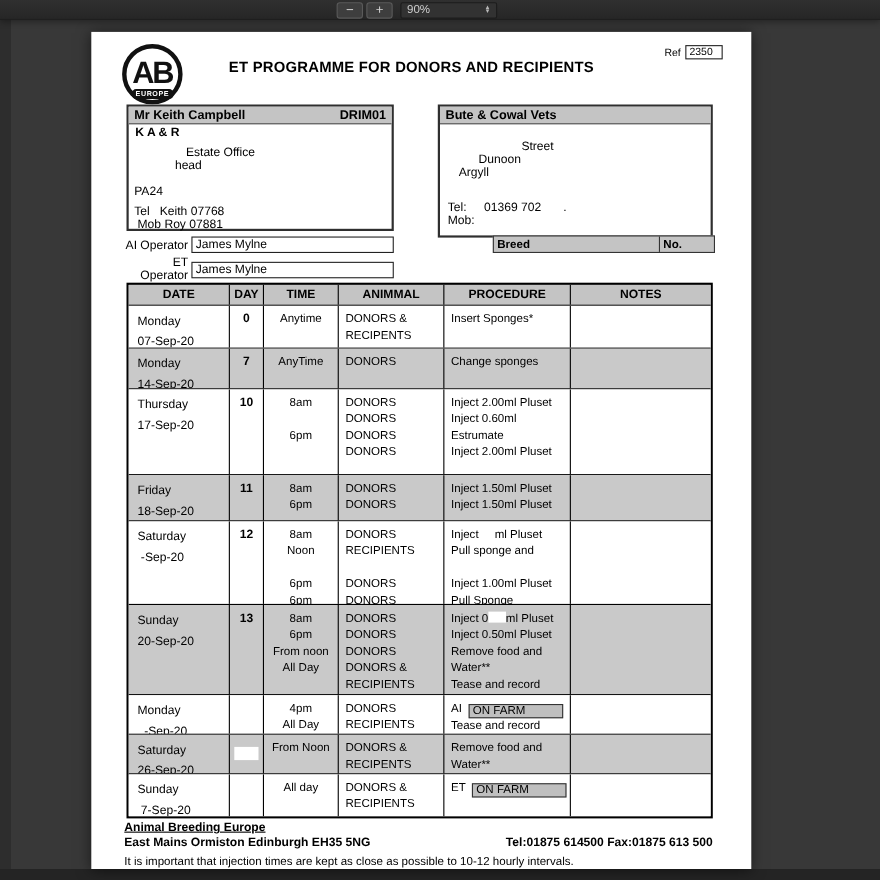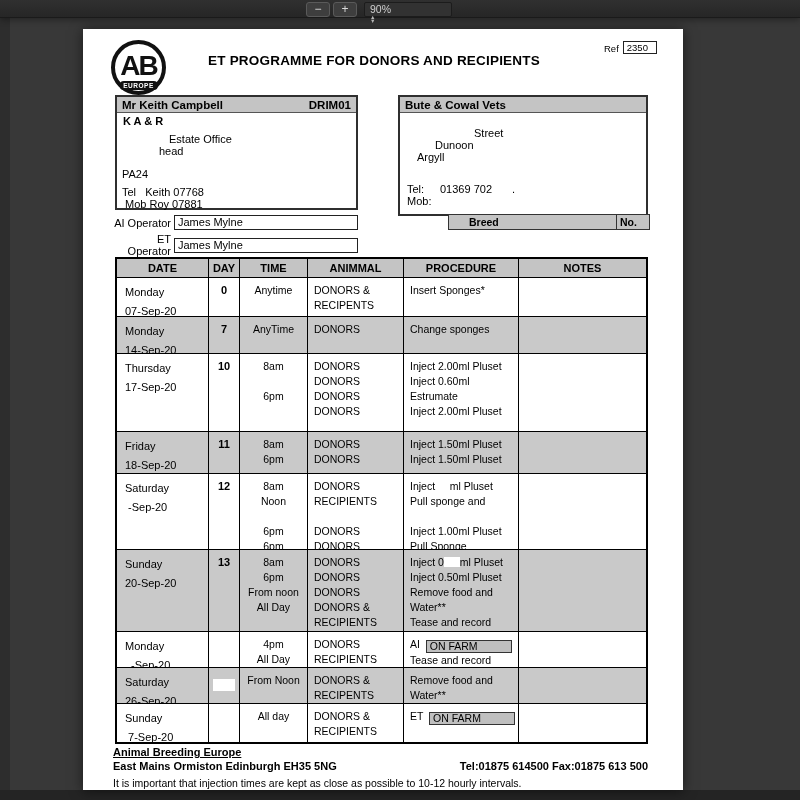--- a/index.html
+++ b/index.html
@@ -21,21 +21,21 @@
     z-index:5;
   }
   .zoom-group { position:absolute; left:306px; top:1px; height:16px; display:flex; align-items:center; gap:3px; }
   .tb-btn {
     width:24px; height:15px; background:#3e3e3e; border:1px solid #5a5a5a; border-radius:3px;
     color:#d8d8d8; font-size:12px; line-height:12px; text-align:center; cursor:pointer;
     display:flex; align-items:center; justify-content:center;
   }
   .zoom-select {
     width:88px; height:15px; margin-left:4px; background:#323232; border:1px solid #1c1c1c; border-radius:2px;
-    color:#cfcfcf; font-size:10.5px; display:flex; align-items:flex-start; padding:0 5px; cursor:pointer;flex-direction:column;
+    color:#cfcfcf; font-size:10.5px; display:flex; align-items:center; padding:0 5px; cursor:pointer;
   }
   .zoom-select .val { flex:1; }
   .stepper { display:flex; flex-direction:column; line-height:4px; font-size:5.5px; color:#b8b8b8; }
 
   
   .page {
     position:absolute; left:83px; top:29px; width:600px; height:761px; background:#ffffff;
     box-shadow:0 1px 12px rgba(0,0,0,0.55); color:#000;
   }
   .abs { position:absolute; }
@@ -69,21 +69,21 @@
   }
   .cbox-body { position:relative; height:95px; font-size:11px; }
   .cbox-body div { position:absolute; white-space:pre; }
 
   
   .oprow { display:flex; align-items:center; font-size:11px; }
   .oprow .oplabel { width:60px; text-align:right; margin-right:3px; }
   .opbox { width:184px; height:15px; border:1.5px solid #222; padding:0 3px; font-size:11px; line-height:12px; }
 
   
-  .breed-bar { left:365px; top:185px; width:202px; height:16px; display:flex; border:1px solid #333; background:#c4c4c4; font-size:10.5px; font-weight:bold;padding-left:17px; }
+  .breed-bar { left:365px; top:185px; width:202px; height:16px; display:flex; border:1px solid #333; background:#c4c4c4; font-size:10.5px; font-weight:bold; }
   .breed-cell { width:151px; border-right:1px solid #333; padding:1px 3px; }
   .no-cell { flex:1; padding:1px 3px; }
 
   
   .sched { left:32px; top:228px; width:533px; border:2px solid #000; }
   .trow { display:grid; grid-template-columns:92px 31px 68px 96px 115px auto; border-bottom:1px solid #000; background:#fff; }
   .trow:last-child { border-bottom:none; }
   .trow.shaded { background:#c9c9c9; }
   .trow .cell { border-right:1px solid #000; overflow:hidden; }
   .trow .cell:last-child { border-right:none; }

